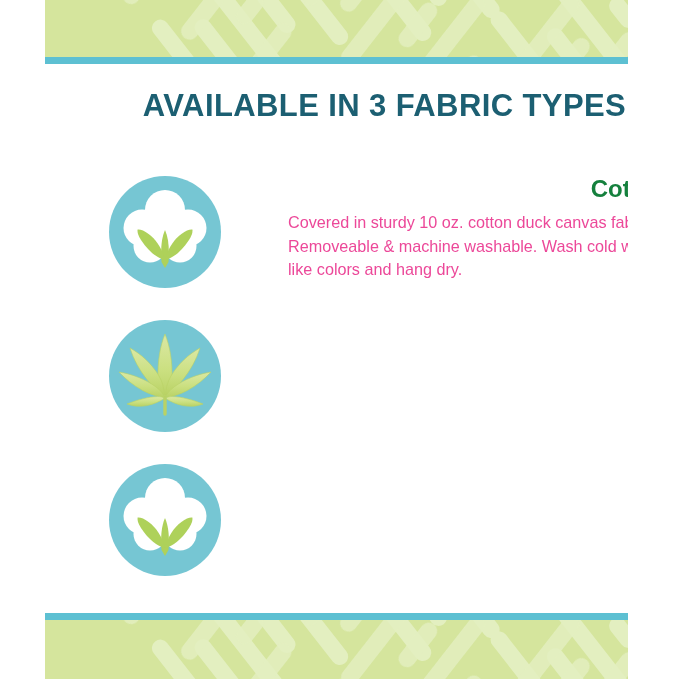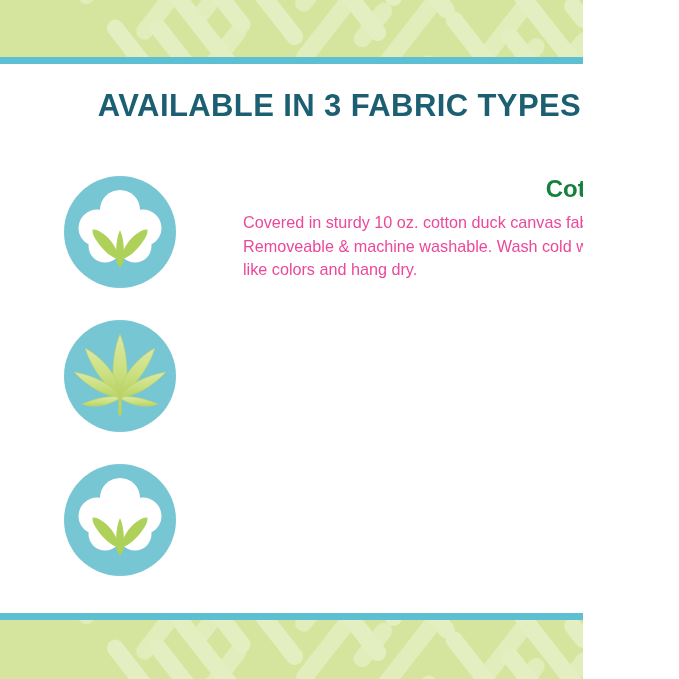--- a/index.html
+++ b/index.html
@@ -9,20 +9,21 @@
   }
   body {
     font-family: "Liberation Sans", sans-serif;
   }
   #page {
     position: relative;
     width: 583px;
     height: 679px;
     overflow: hidden;
     background: #ffffff;
+    margin-left: 45px;
   }
 
   
   .band {
     position: absolute;
     left: 0;
     width: 679px;
     background-color: #d5e59d;
     overflow: hidden;
   }

